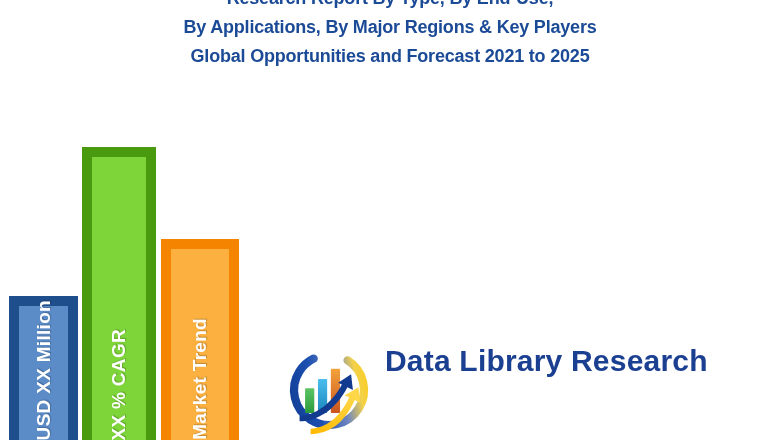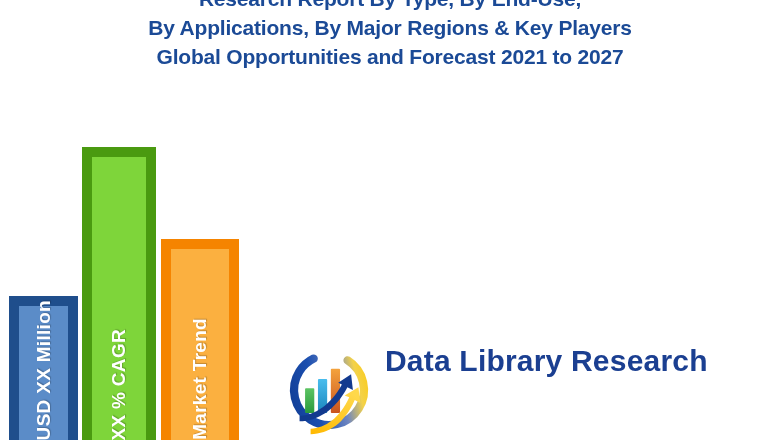--- a/index.html
+++ b/index.html
@@ -19,21 +19,21 @@
   .title-block {
     position:absolute;
     left:0; right:0; top:-16px;
     text-align:center;
     z-index:5;
   }
   .title-line {
     display:block;
     color:#1b4a96;
     font-weight:bold;
-    font-size:21px;
+    font-size:18px;
     line-height:29px;
     letter-spacing:-0.2px;
     white-space:nowrap;
   }
 
   
   .chart {
     position:absolute;
     left:0; bottom:0;
     width:260px; height:310px;
@@ -102,21 +102,21 @@
   }
 </style>
 </head>
 <body>
 
 <div id="poster">
 
   <div class="title-block">
     <span class="title-line">Research Report By Type, By End-Use,</span>
     <span class="title-line">By Applications, By Major Regions &amp; Key Players</span>
-    <span class="title-line">Global Opportunities and Forecast 2021 to 2027</span>
+    <span class="title-line">Global Opportunities and Forecast 2021 to 2025</span>
   </div>
 
   <div class="chart">
 
     <div class="bar" id="bar-usd">
       <span class="bar-label">USD XX Million</span>
     </div>
 
     <div class="bar" id="bar-cagr">
       <span class="bar-label">XX % CAGR</span>

